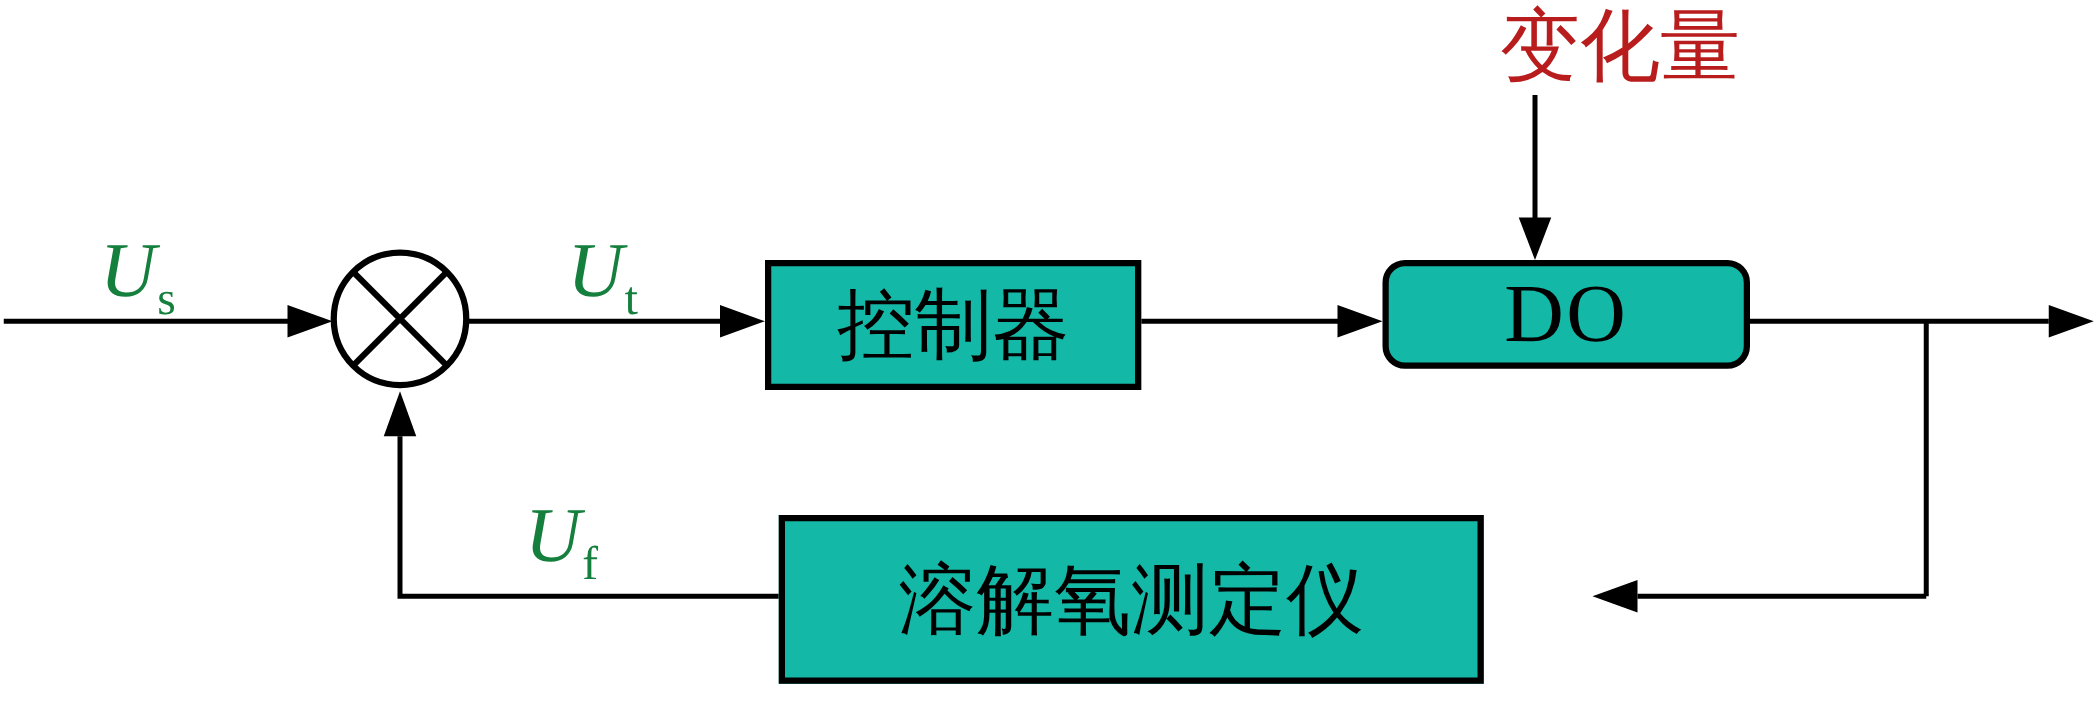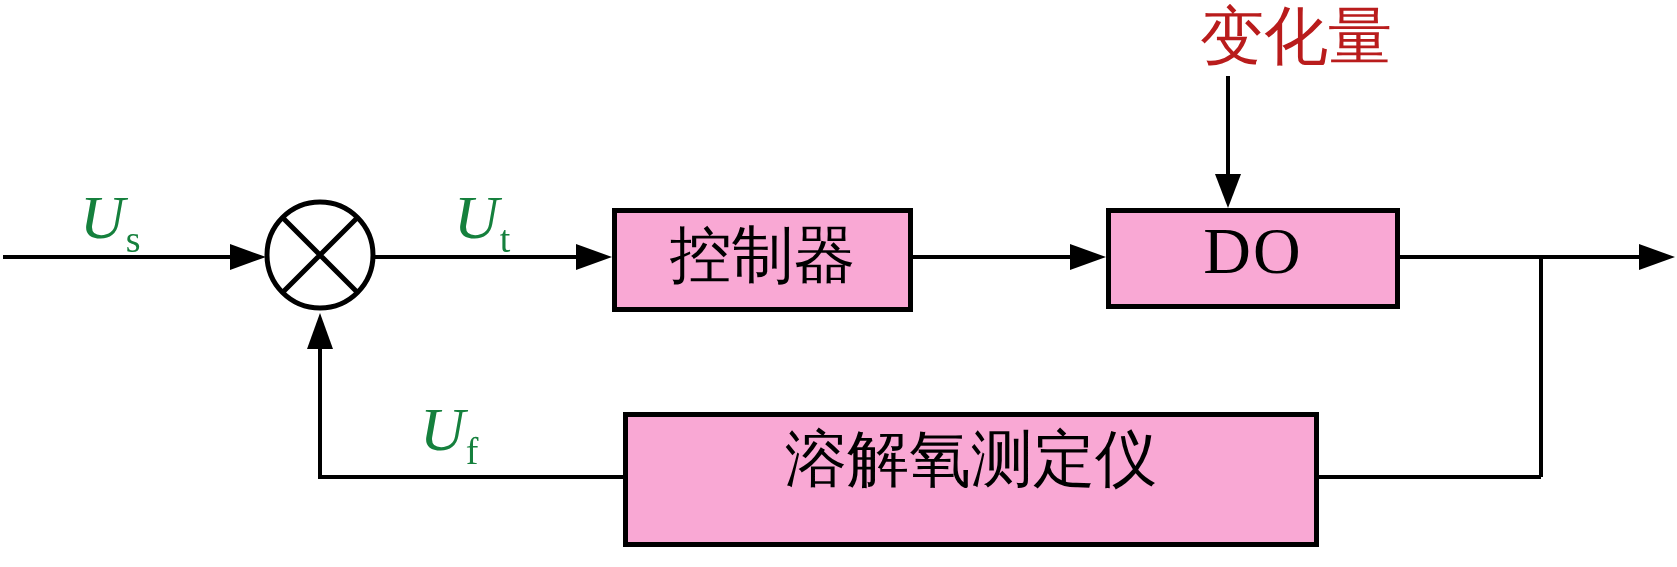--- a/index.html
+++ b/index.html
@@ -17,37 +17,38 @@
   }
   .wires {
     position: absolute;
     left: 0;
     top: 0;
   }
   .block {
     position: absolute;
     box-sizing: border-box;
     border: 5px solid #000000;
-    background: #f9a8d4;
+    background: #14b8a6;
     display: flex;
-    align-items: flex-start;
+    align-items: center;
     justify-content: center;
     color: #000000;
   }
   .block-controller {
     left: 612px; top: 208px; width: 301px; height: 104px;
     font-size: 62px;
   }
   .block-do {
-    left: 1106px; top: 208px; width: 294px; height: 101px;
+    left: 1106px; top: 208px; width: 294px; height: 87px;
     font-size: 66px;
     letter-spacing: 2px;
+    border-radius: 18px;
   }
   .block-sensor {
-    left: 623px; top: 412px; width: 696px; height: 135px;
+    left: 623px; top: 412px; width: 564px; height: 135px;
     font-size: 62px;
   }
   .signal-label {
     position: absolute;
     color: #15803d;
     font-size: 62px;
     line-height: 1;
     white-space: nowrap;
   }
   .signal-label .base {

